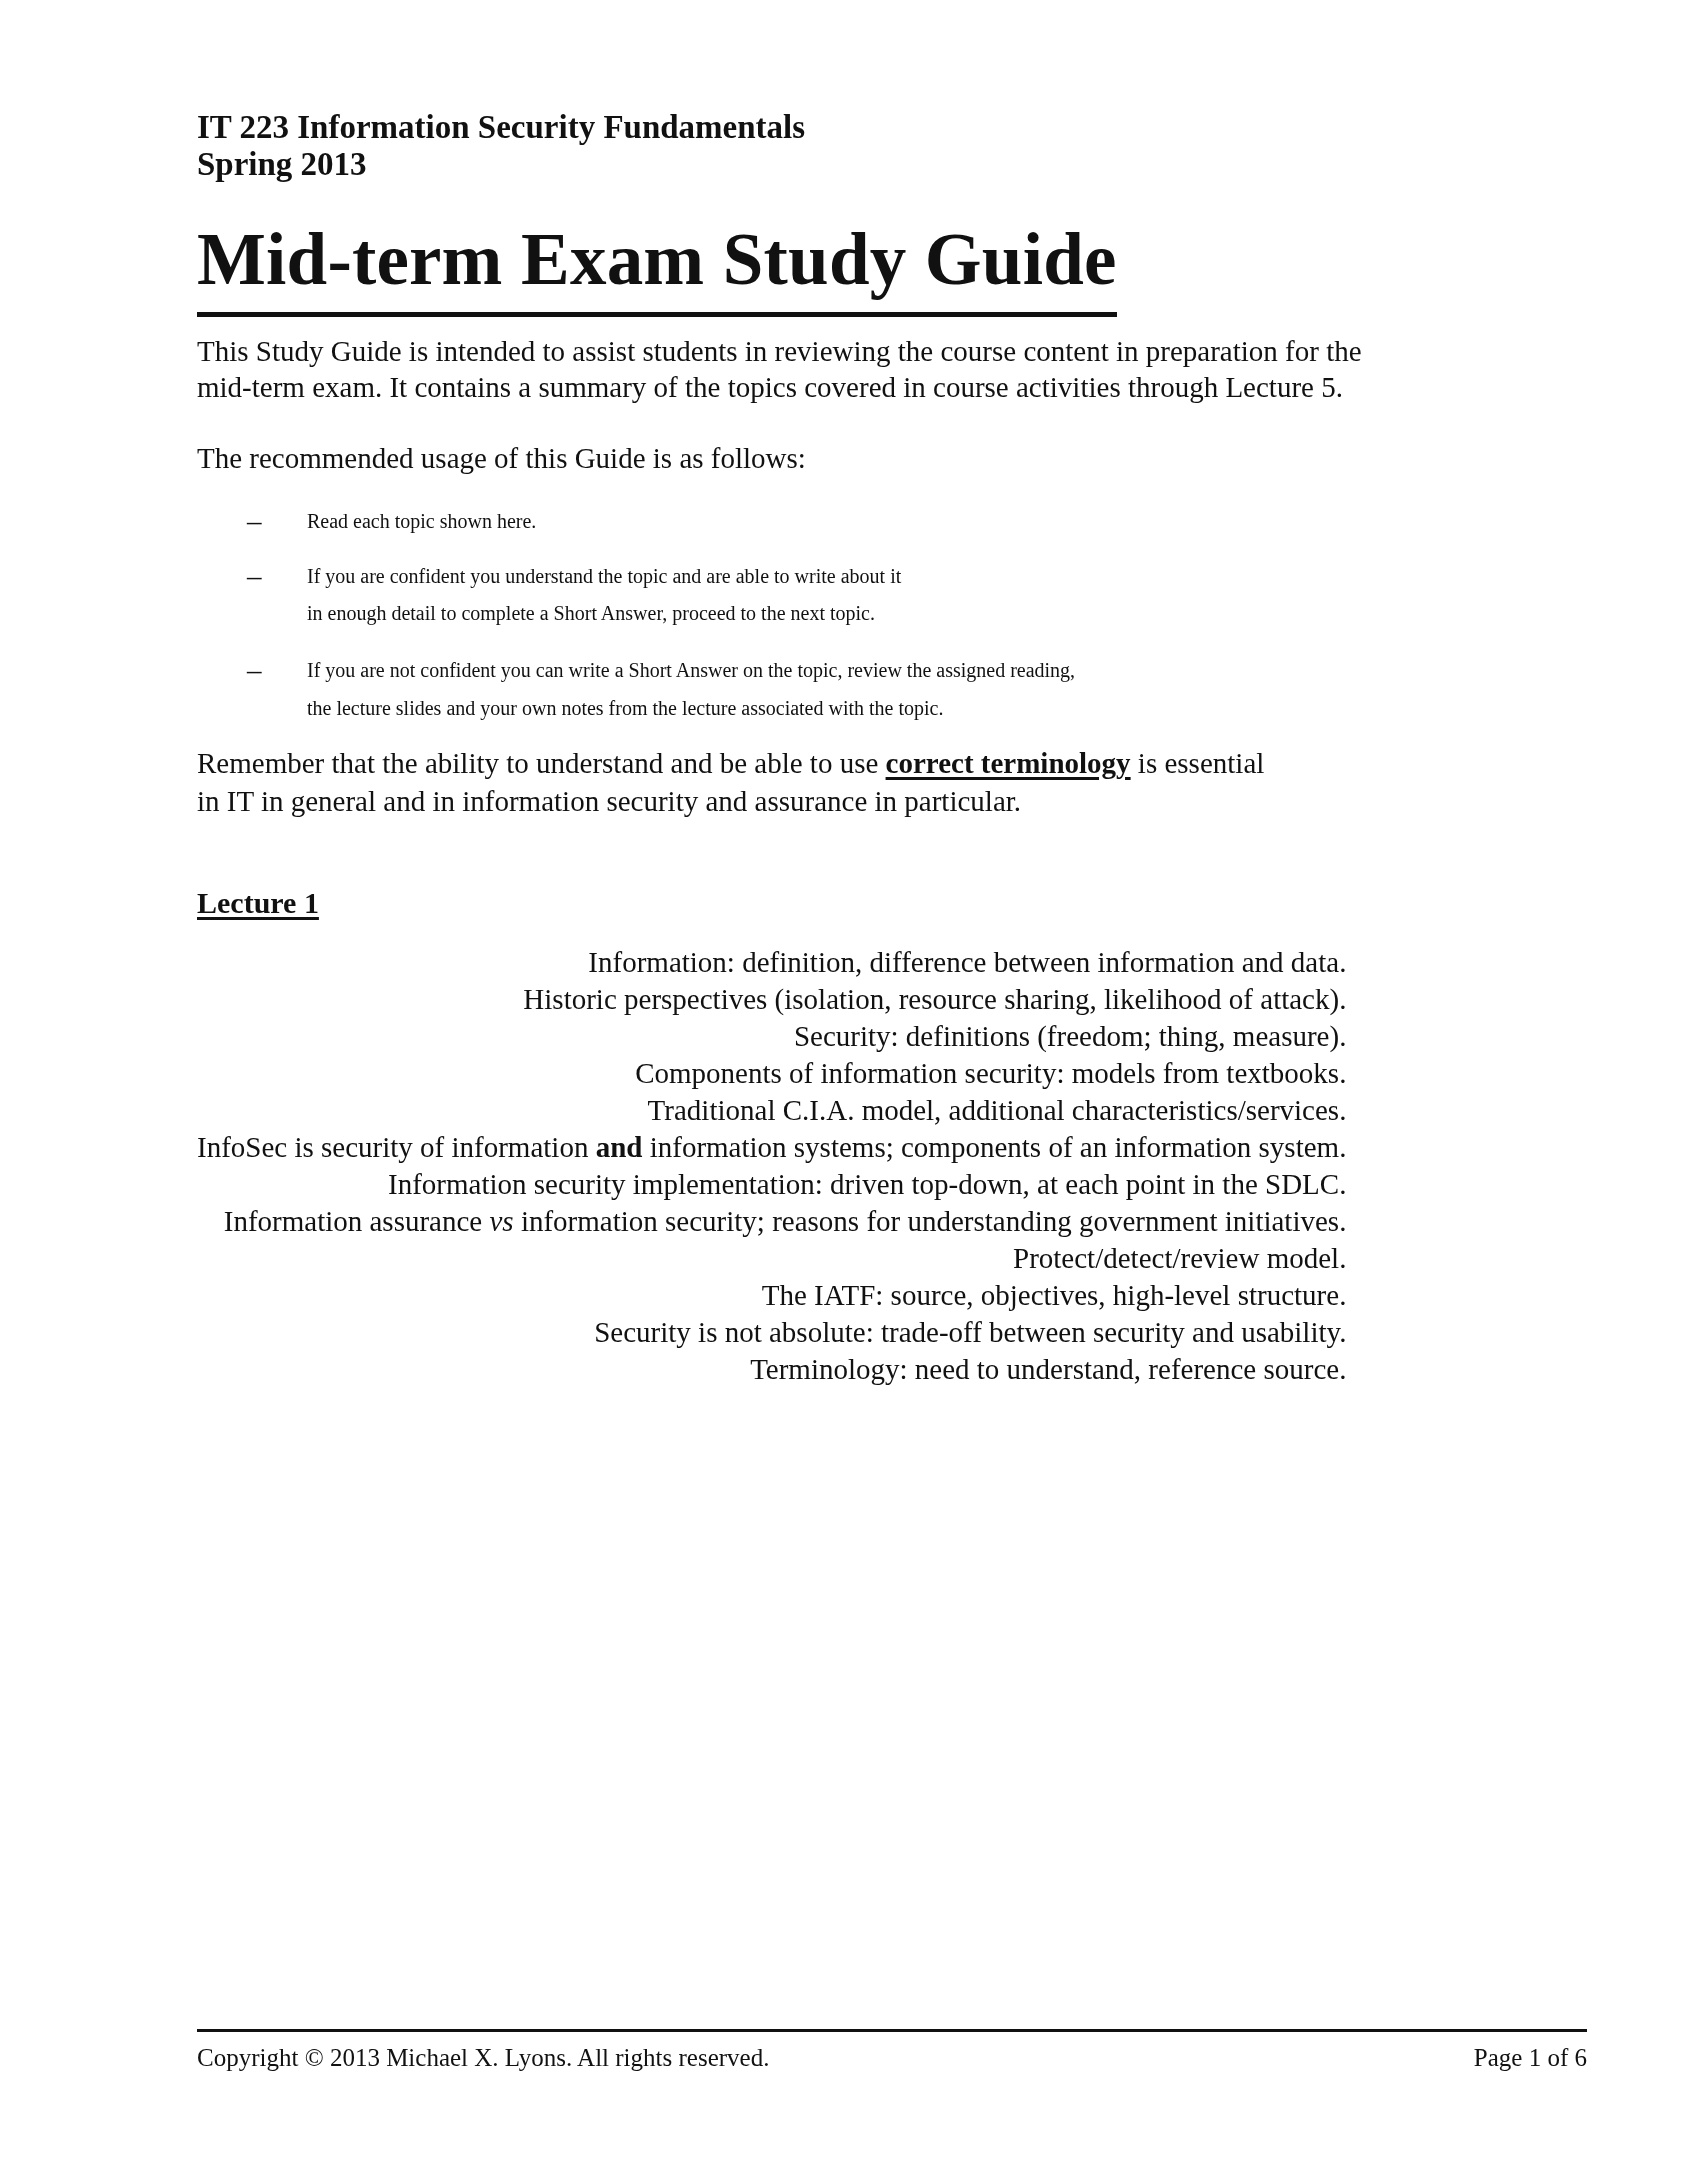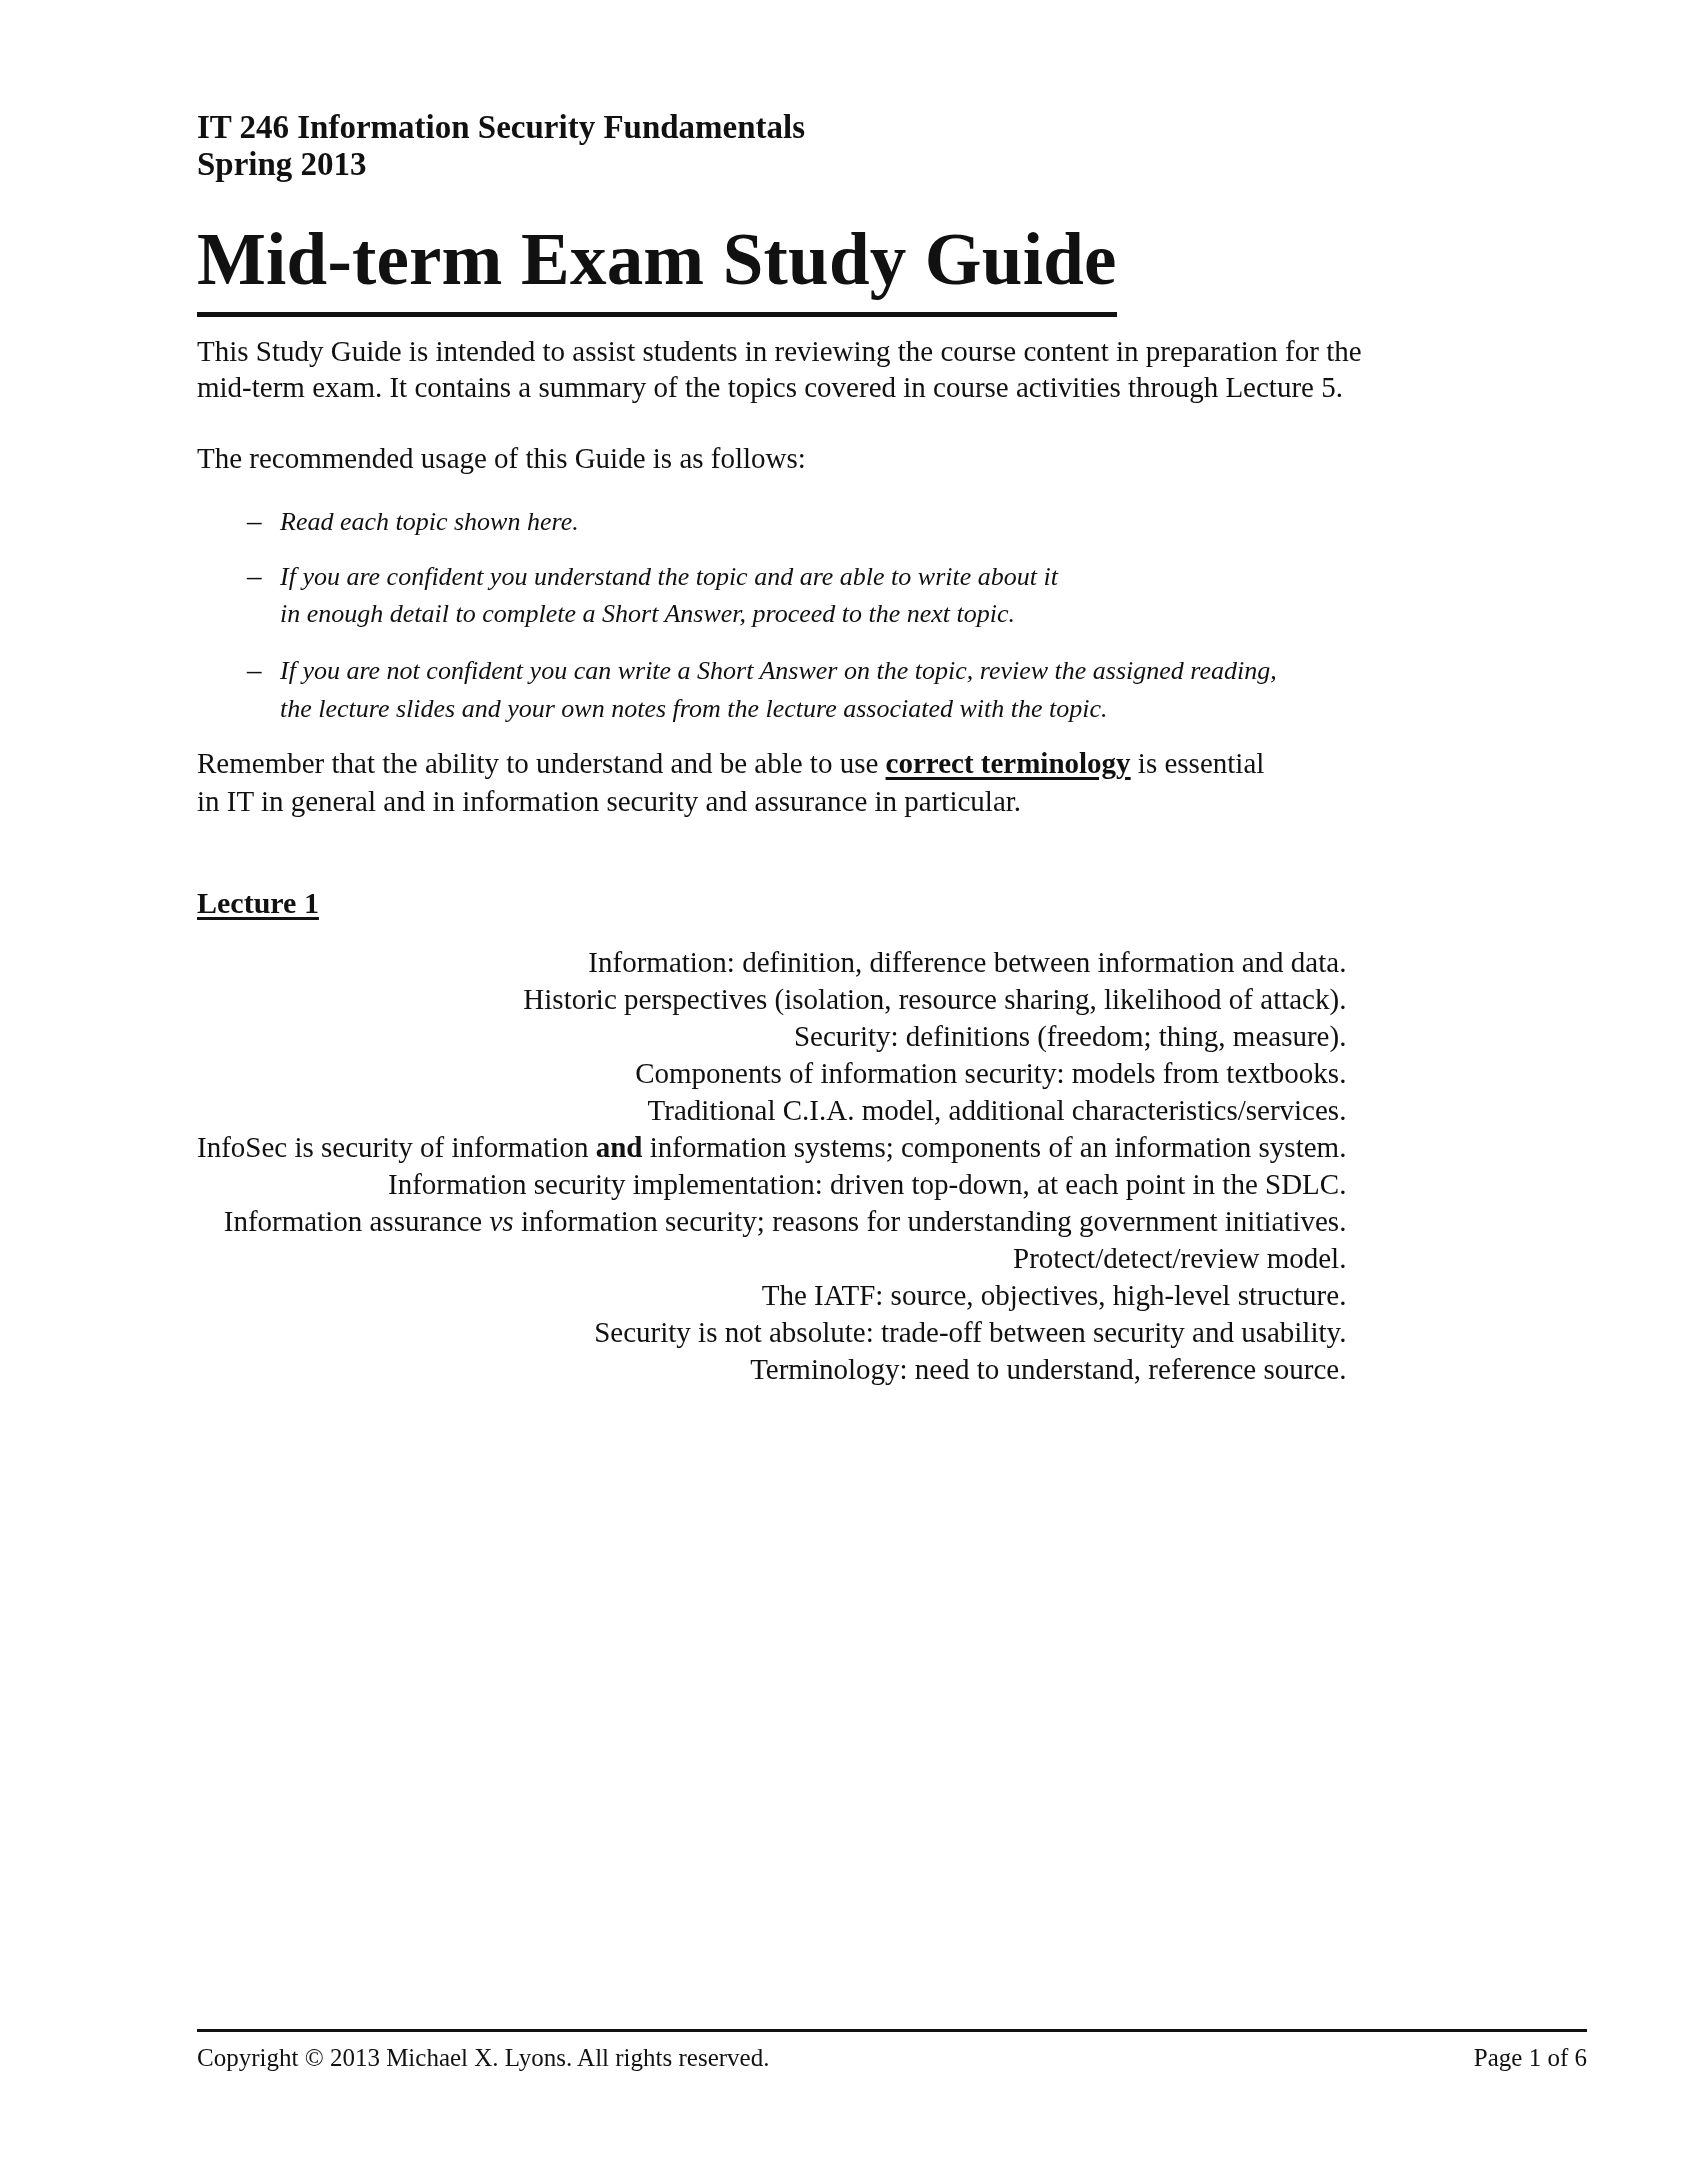--- a/index.html
+++ b/index.html
@@ -4,34 +4,34 @@
 <style>
   html, body { margin: 0; padding: 0; background: #ffffff; }
   body { width: 1683px; height: 2178px; position: relative; overflow: hidden;
          font-family: "Liberation Serif", "DejaVu Serif", serif; color: #111111; }
   .abs { position: absolute; white-space: nowrap; }
   .course { left: 197px; font-size: 33px; font-weight: bold; line-height: 37px; }
   .heading { left: 197px; top: 220px; font-size: 73px; font-weight: bold; line-height: 79px;
              border-bottom: 5px solid #111; padding-bottom: 13px; letter-spacing: 0.2px; }
   .body-line { left: 197px; font-size: 29px; line-height: 37px; }
   .dash { left: 247px; font-size: 29px; line-height: 37px; }
-  .bullet-text { left: 280px; font-size: 26px; line-height: 37px; white-space: nowrap; font-style: italic; }
+  .bullet-text { left: 307px; font-size: 20px; line-height: 37px; white-space: nowrap; }
   .strong-u { font-weight: bold; text-decoration: underline; text-decoration-thickness: 3px; text-underline-offset: 4px; }
   .lec-head { left: 197px; top: 884px; font-size: 30px; font-weight: bold; line-height: 37px;
               text-decoration: underline; text-decoration-thickness: 3px; text-underline-offset: 4px; }
   .topic-list { left: 197px; top: 944px; font-size: 29px; line-height: 37px; margin: 0; padding: 0; list-style: none; text-align: right; }
   .topic-list li { white-space: nowrap; }
   .footer-rule { left: 197px; top: 2029px; width: 1390px; height: 3px; background: #111; }
   .footer-left { left: 197px; top: 2042px; font-size: 25px; line-height: 32px; }
   .footer-right { right: 96px; top: 2042px; font-size: 25px; line-height: 32px; text-align: right; }
 </style>
 </head>
 <body>
 
-<div class="abs course" style="top:109px;">IT 246  Information Security Fundamentals</div>
+<div class="abs course" style="top:109px;">IT 223  Information Security Fundamentals</div>
 <div class="abs course" style="top:146px;">Spring 2013</div>
 
 <div class="abs heading">Mid-term Exam Study Guide</div>
 
 <div class="abs body-line" style="top:333px;">This Study Guide is intended to assist students in reviewing the course content in preparation for the</div>
 <div class="abs body-line" style="top:369px;">mid-term exam.  It contains a summary of the topics covered in course activities through Lecture 5.</div>
 
 <div class="abs body-line" style="top:440px;">The recommended usage of this Guide is as follows:</div>
 
 <div>

